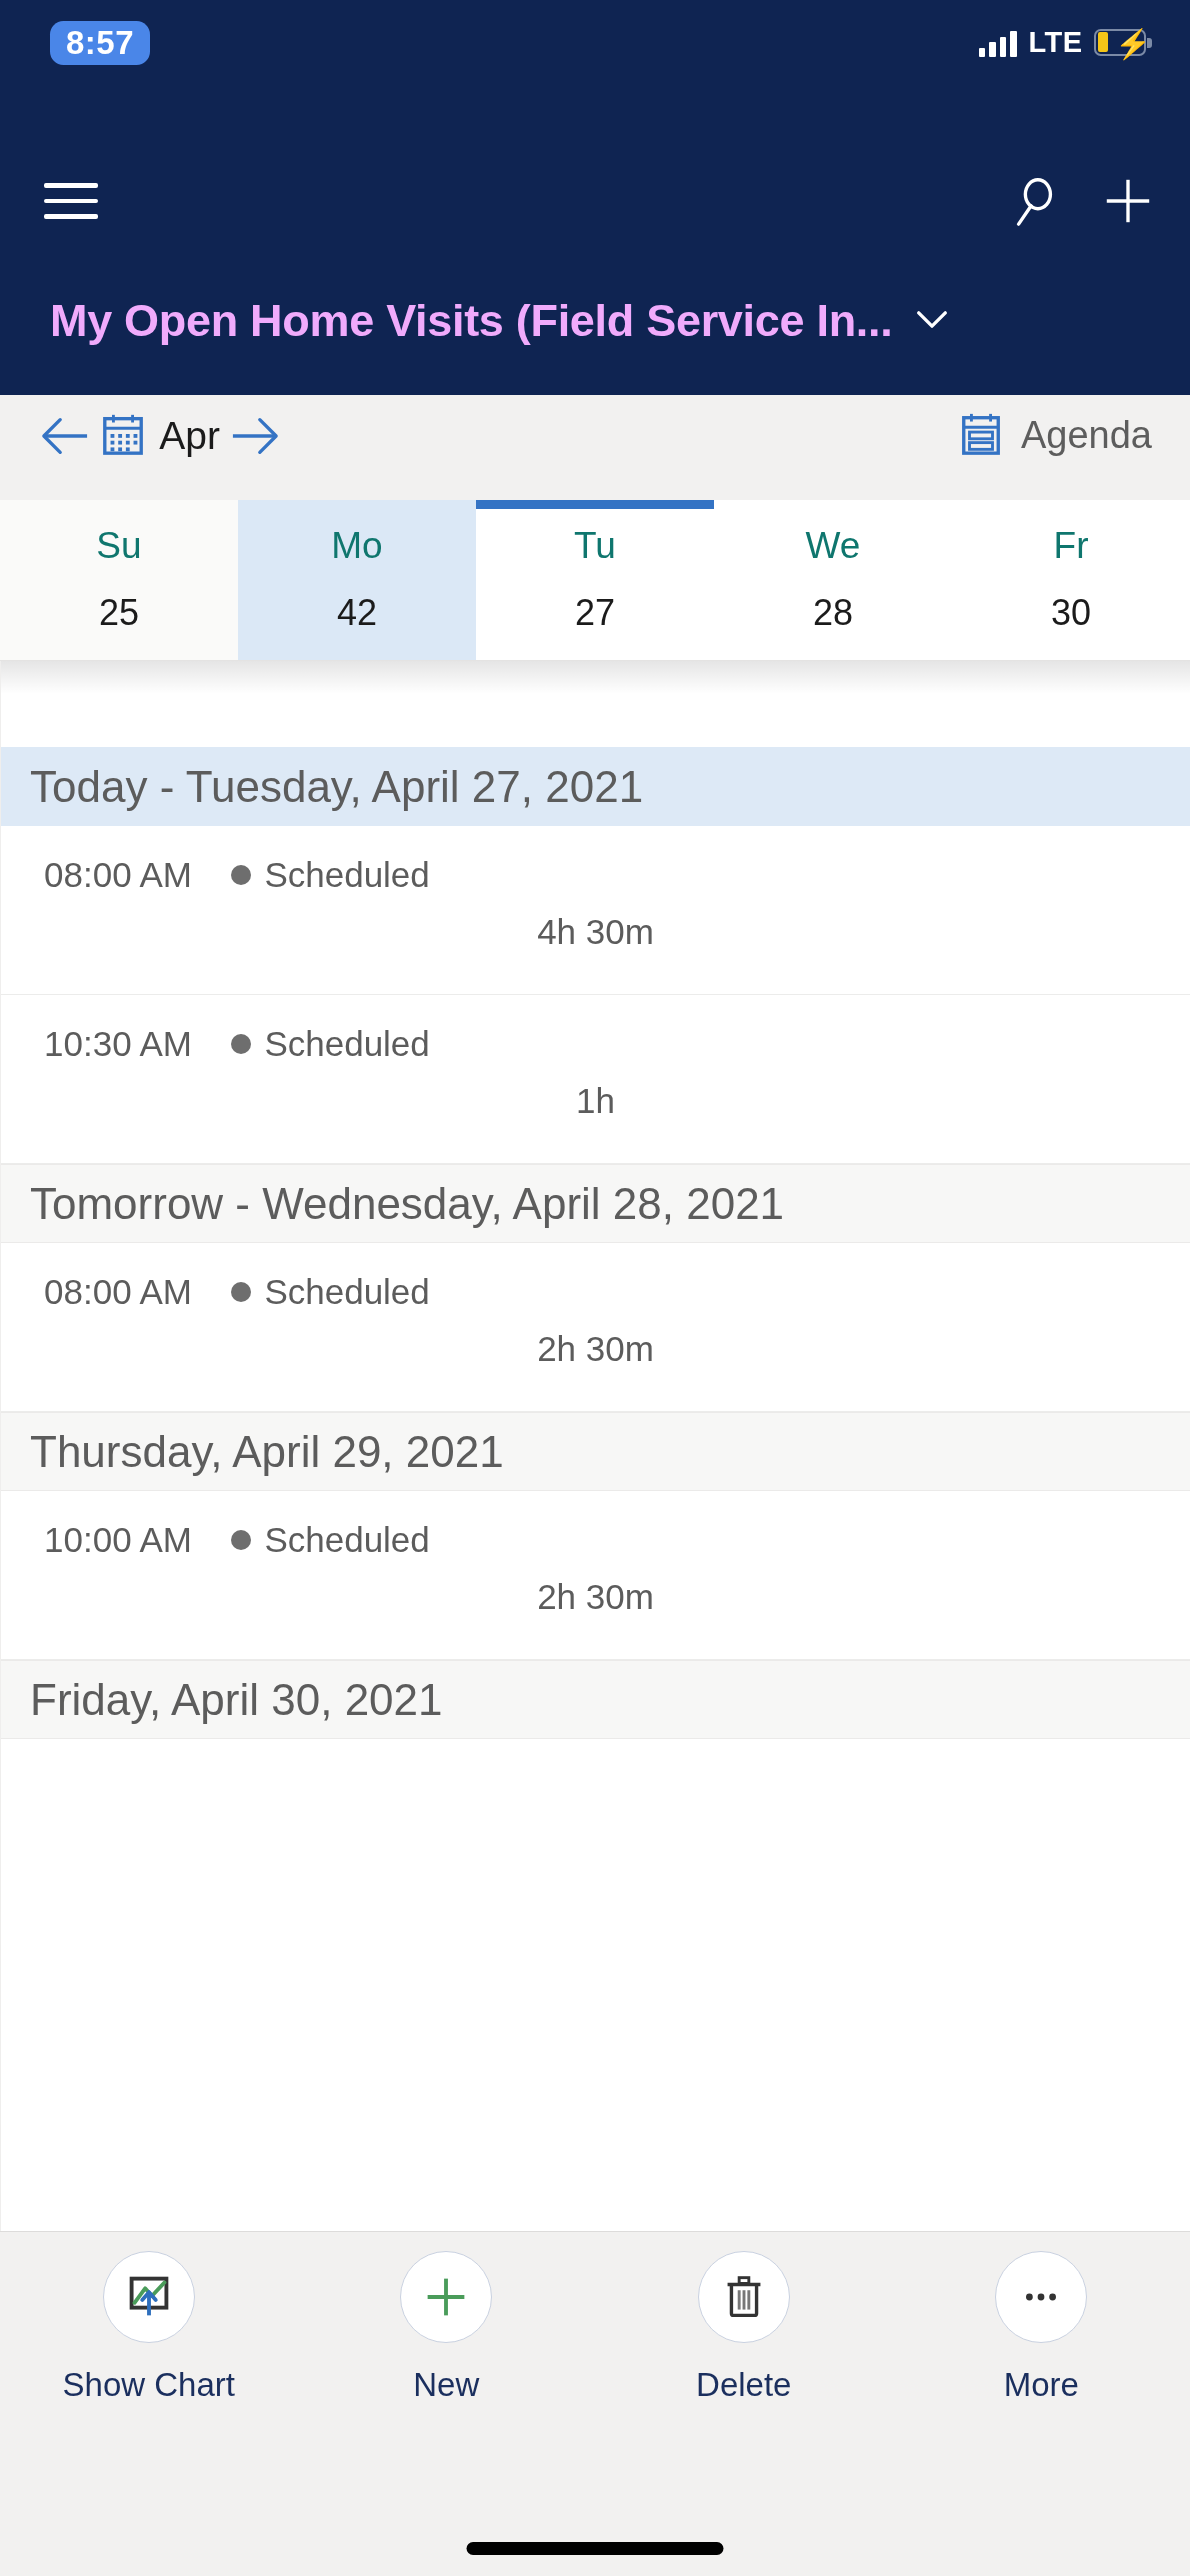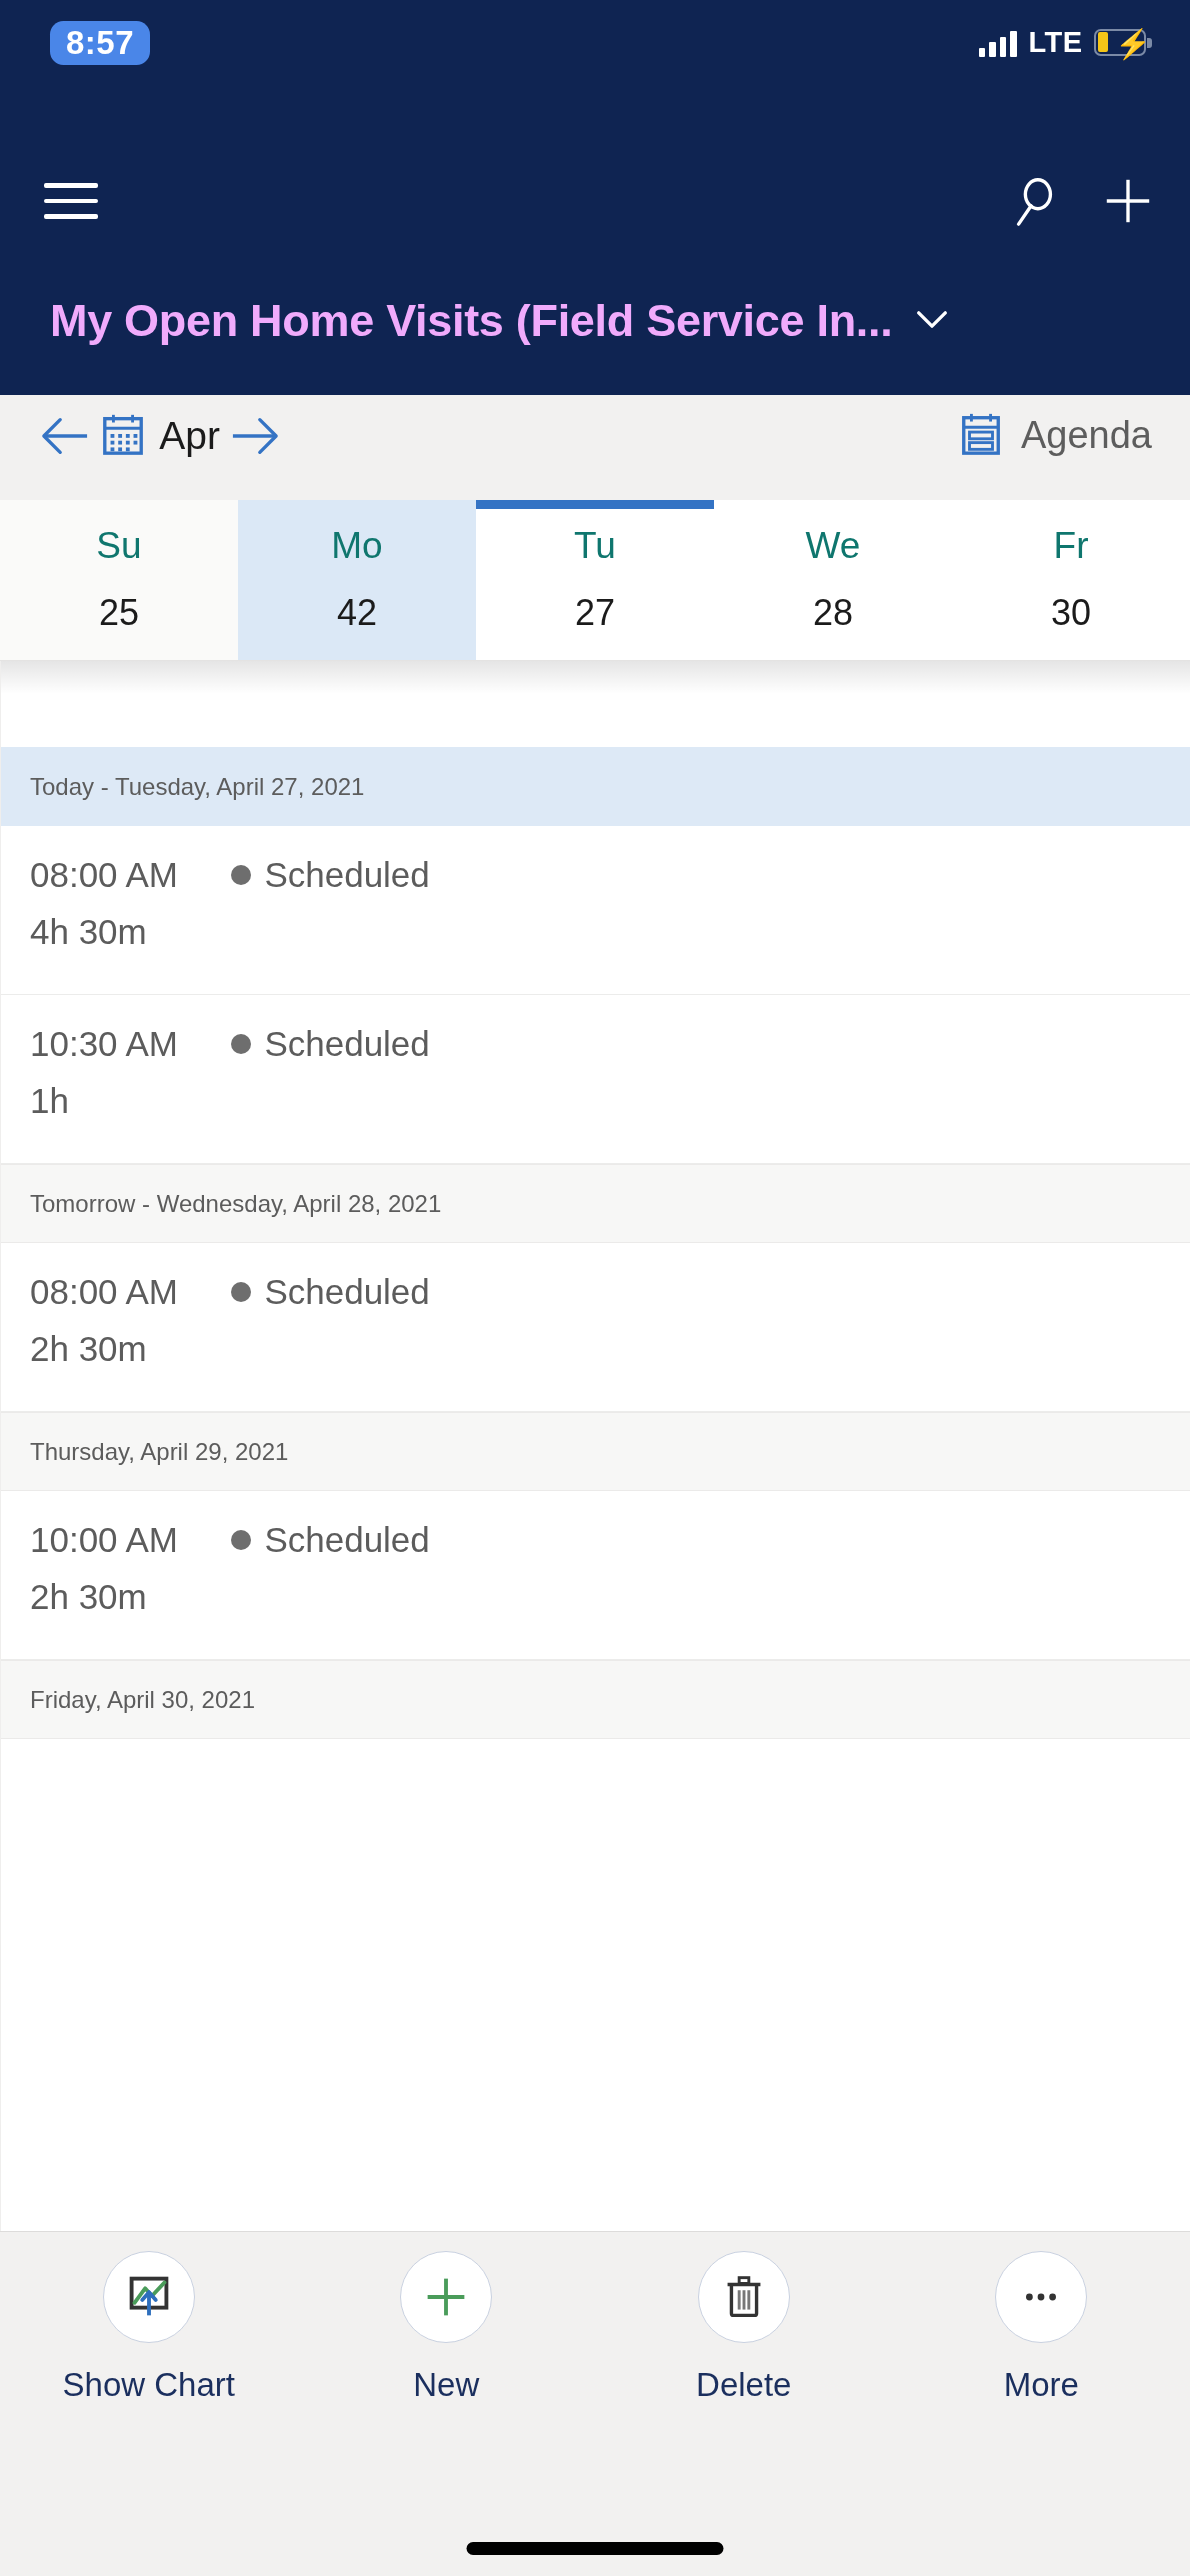--- a/index.html
+++ b/index.html
@@ -123,26 +123,26 @@
     pointer-events: none; z-index: 3;
   }
   .listpad { height: 86px; background: #ffffff; }
 
   .daysection-head {
     height: 79px; display: flex; align-items: center;
     padding-left: 29px; background: #f7f7f6;
     border-top: 1.9px solid #ebeae9; border-bottom: 1.9px solid #ebeae9;
   }
   .daysection-head.today { background: #dde9f6; border-color: #dde9f6; }
-  .daysection-head .dh-text { font-size: 24px; color: #5c5c5c; }
+  .daysection-head .dh-text { font-size: 44px; color: #5c5c5c; }
 
   .appt {
     background: #ffffff; border-bottom: 1.9px solid #eceleb;
     border-bottom: 1.9px solid #ececeb;
-    padding: 29px 29px 0 29px; height: 169px; cursor: pointer;
+    padding: 29px 29px 0 29px; height: 169px; cursor: pointer; text-align: center;
   }
   .appt-row1 { display: flex; align-items: center; }
   .appt-time { font-size: 35px; color: #5c5c5c; width: 176px; }
   .status-dot {
     display: inline-block; width: 20px; height: 20px; border-radius: 50%;
     background: #6e6e6e; margin-left: 25px; margin-right: 13.4px;
   }
   .appt-status { font-size: 35px; color: #5c5c5c; }
   .appt-dur { font-size: 35px; color: #5c5c5c; margin-top: 17px; }
 

